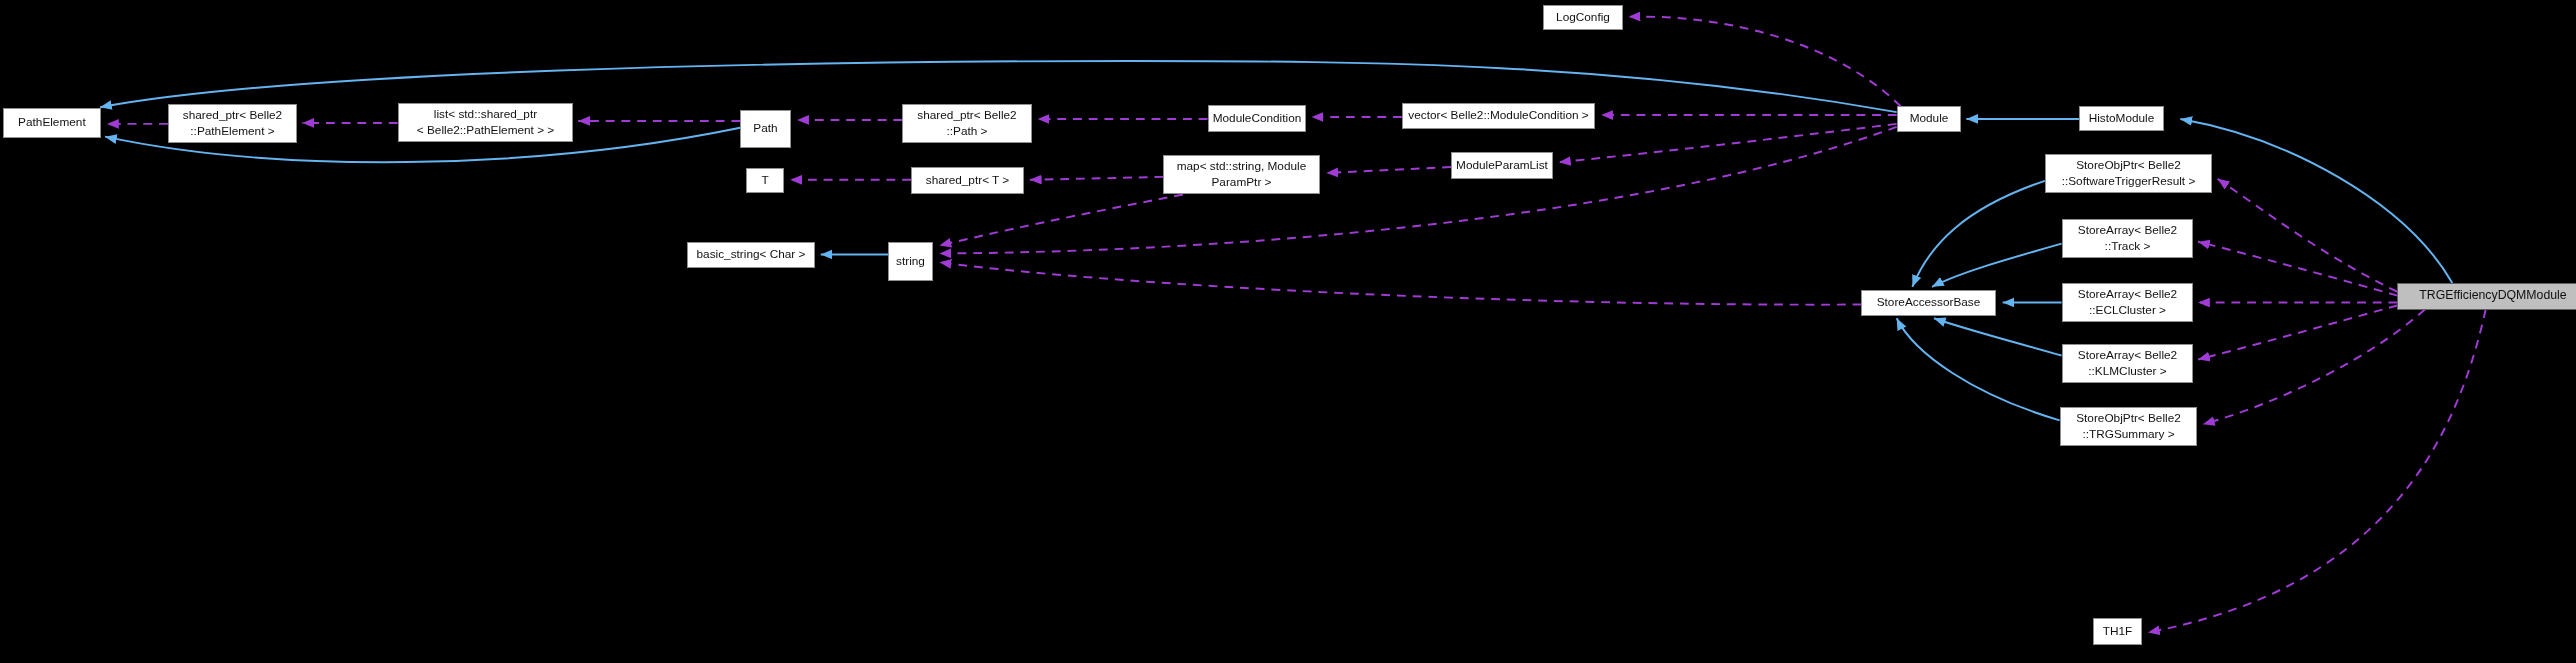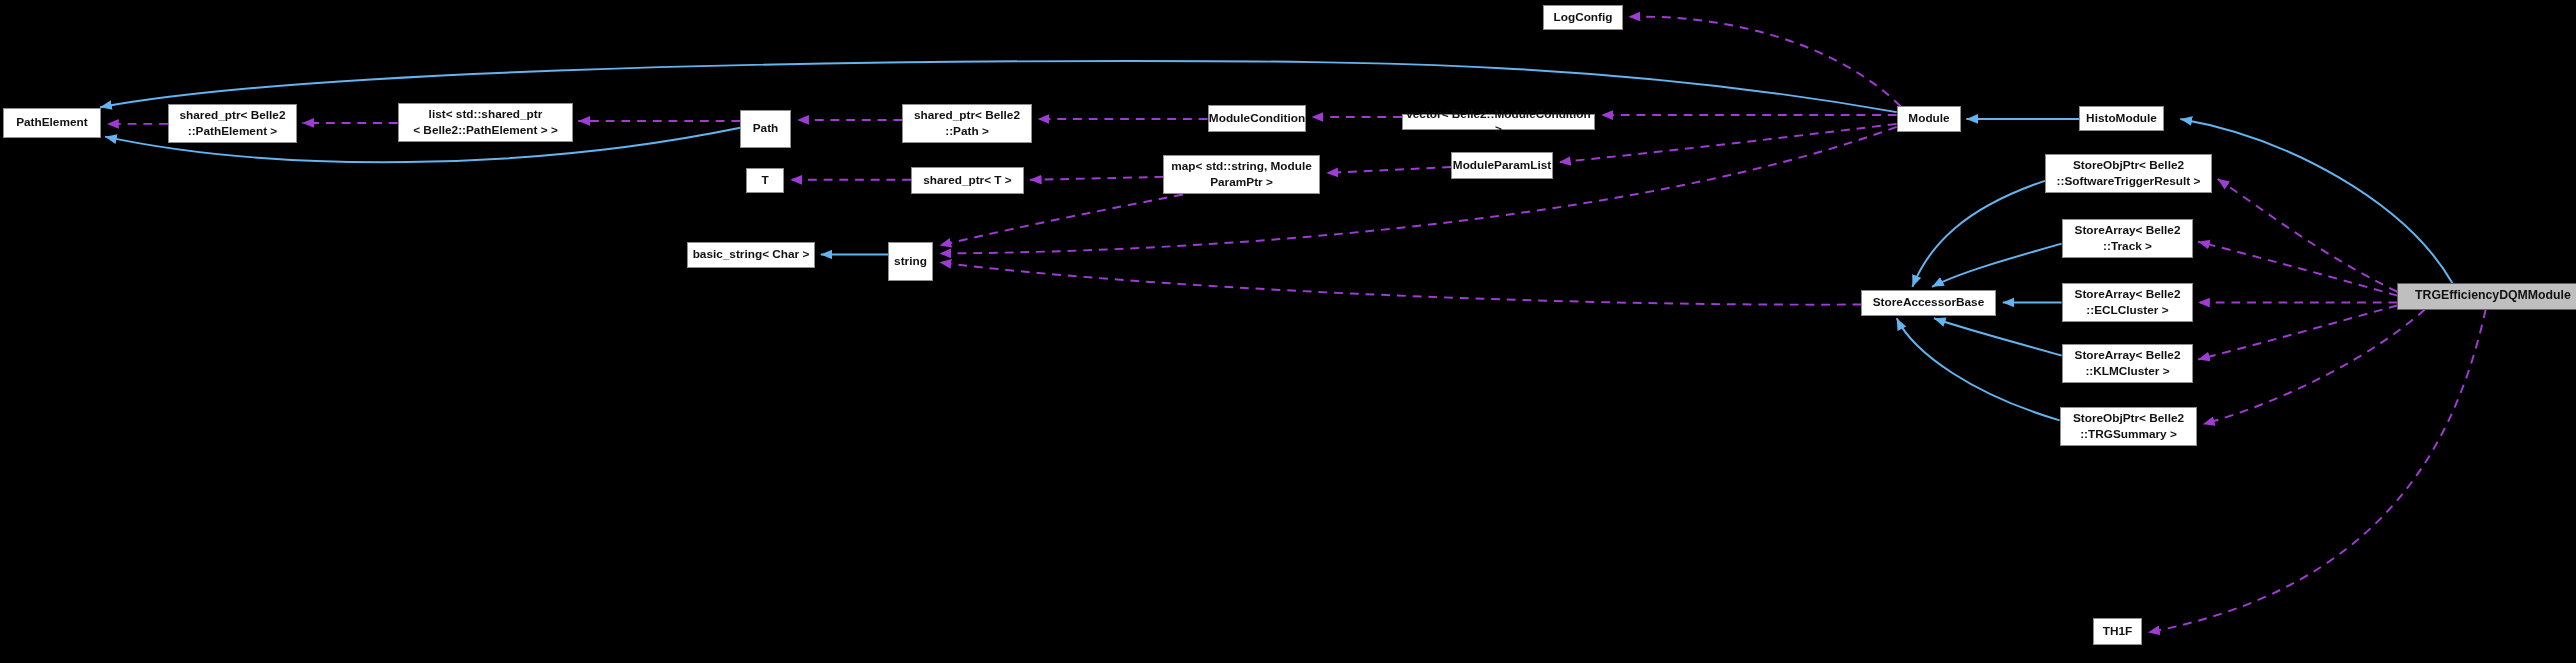--- a/index.html
+++ b/index.html
@@ -35,21 +35,21 @@
     font-size:11.8px;line-height:1.3;
     text-align:center;
     white-space:pre-line;
     z-index:2;
   }
   .node.highlight{
     background:var(--highlight-fill);
     border-color:var(--highlight-border);
     font-size:12.3px;
   }
-  .nlabel{white-space:pre-line;font-weight:bold;}
+  .nlabel{white-space:pre-line;}
 </style>
 </head>
 <body>
 
 <div class="diagram">
 
   <svg class="edges" viewBox="0 0 2624 676" xmlns="http://www.w3.org/2000/svg">
     <defs>
       <marker id="arrow-inh" markerUnits="userSpaceOnUse" markerWidth="14" markerHeight="12" refX="12" refY="5" orient="auto">
         <path class="mk-inh" d="M0,0 L12,5 L0,10 z"></path>
@@ -95,21 +95,21 @@
 
   <div class="node" style="left:2.9px;top:108px;width:98px;height:29.5px"><span class="nlabel">PathElement</span></div>
   <div class="node" style="left:168px;top:104px;width:129px;height:39px"><span class="nlabel">shared_ptr&lt; Belle2
 ::PathElement &gt;</span></div>
   <div class="node" style="left:398px;top:103px;width:175px;height:39px"><span class="nlabel">list&lt; std::shared_ptr
 &lt; Belle2::PathElement &gt; &gt;</span></div>
   <div class="node" style="left:740px;top:110px;width:51px;height:38px"><span class="nlabel">Path</span></div>
   <div class="node" style="left:902px;top:104px;width:130px;height:39px"><span class="nlabel">shared_ptr&lt; Belle2
 ::Path &gt;</span></div>
   <div class="node" style="left:1208px;top:105px;width:98px;height:26.5px"><span class="nlabel">ModuleCondition</span></div>
-  <div class="node" style="left:1402px;top:114px;width:193px;height:16px"><span class="nlabel">vector&lt; Belle2::ModuleCondition &gt;</span></div>
+  <div class="node" style="left:1402px;top:103px;width:193px;height:26px"><span class="nlabel">vector&lt; Belle2::ModuleCondition &gt;</span></div>
   <div class="node" style="left:1543px;top:4.9px;width:80px;height:25.5px"><span class="nlabel">LogConfig</span></div>
   <div class="node" style="left:1897px;top:106px;width:64px;height:25.5px"><span class="nlabel">Module</span></div>
   <div class="node" style="left:2079px;top:106px;width:85px;height:24.5px"><span class="nlabel">HistoModule</span></div>
   <div class="node" style="left:746px;top:168px;width:38px;height:24.5px"><span class="nlabel">T</span></div>
   <div class="node" style="left:911px;top:167px;width:113px;height:26.5px"><span class="nlabel">shared_ptr&lt; T &gt;</span></div>
   <div class="node" style="left:1163px;top:155px;width:157px;height:39px"><span class="nlabel">map&lt; std::string, Module
 ParamPtr &gt;</span></div>
   <div class="node" style="left:1451px;top:152px;width:102px;height:26.5px"><span class="nlabel">ModuleParamList</span></div>
   <div class="node" style="left:687px;top:242px;width:128px;height:25.5px"><span class="nlabel">basic_string&lt; Char &gt;</span></div>
   <div class="node" style="left:888px;top:242px;width:45px;height:39px"><span class="nlabel">string</span></div>

